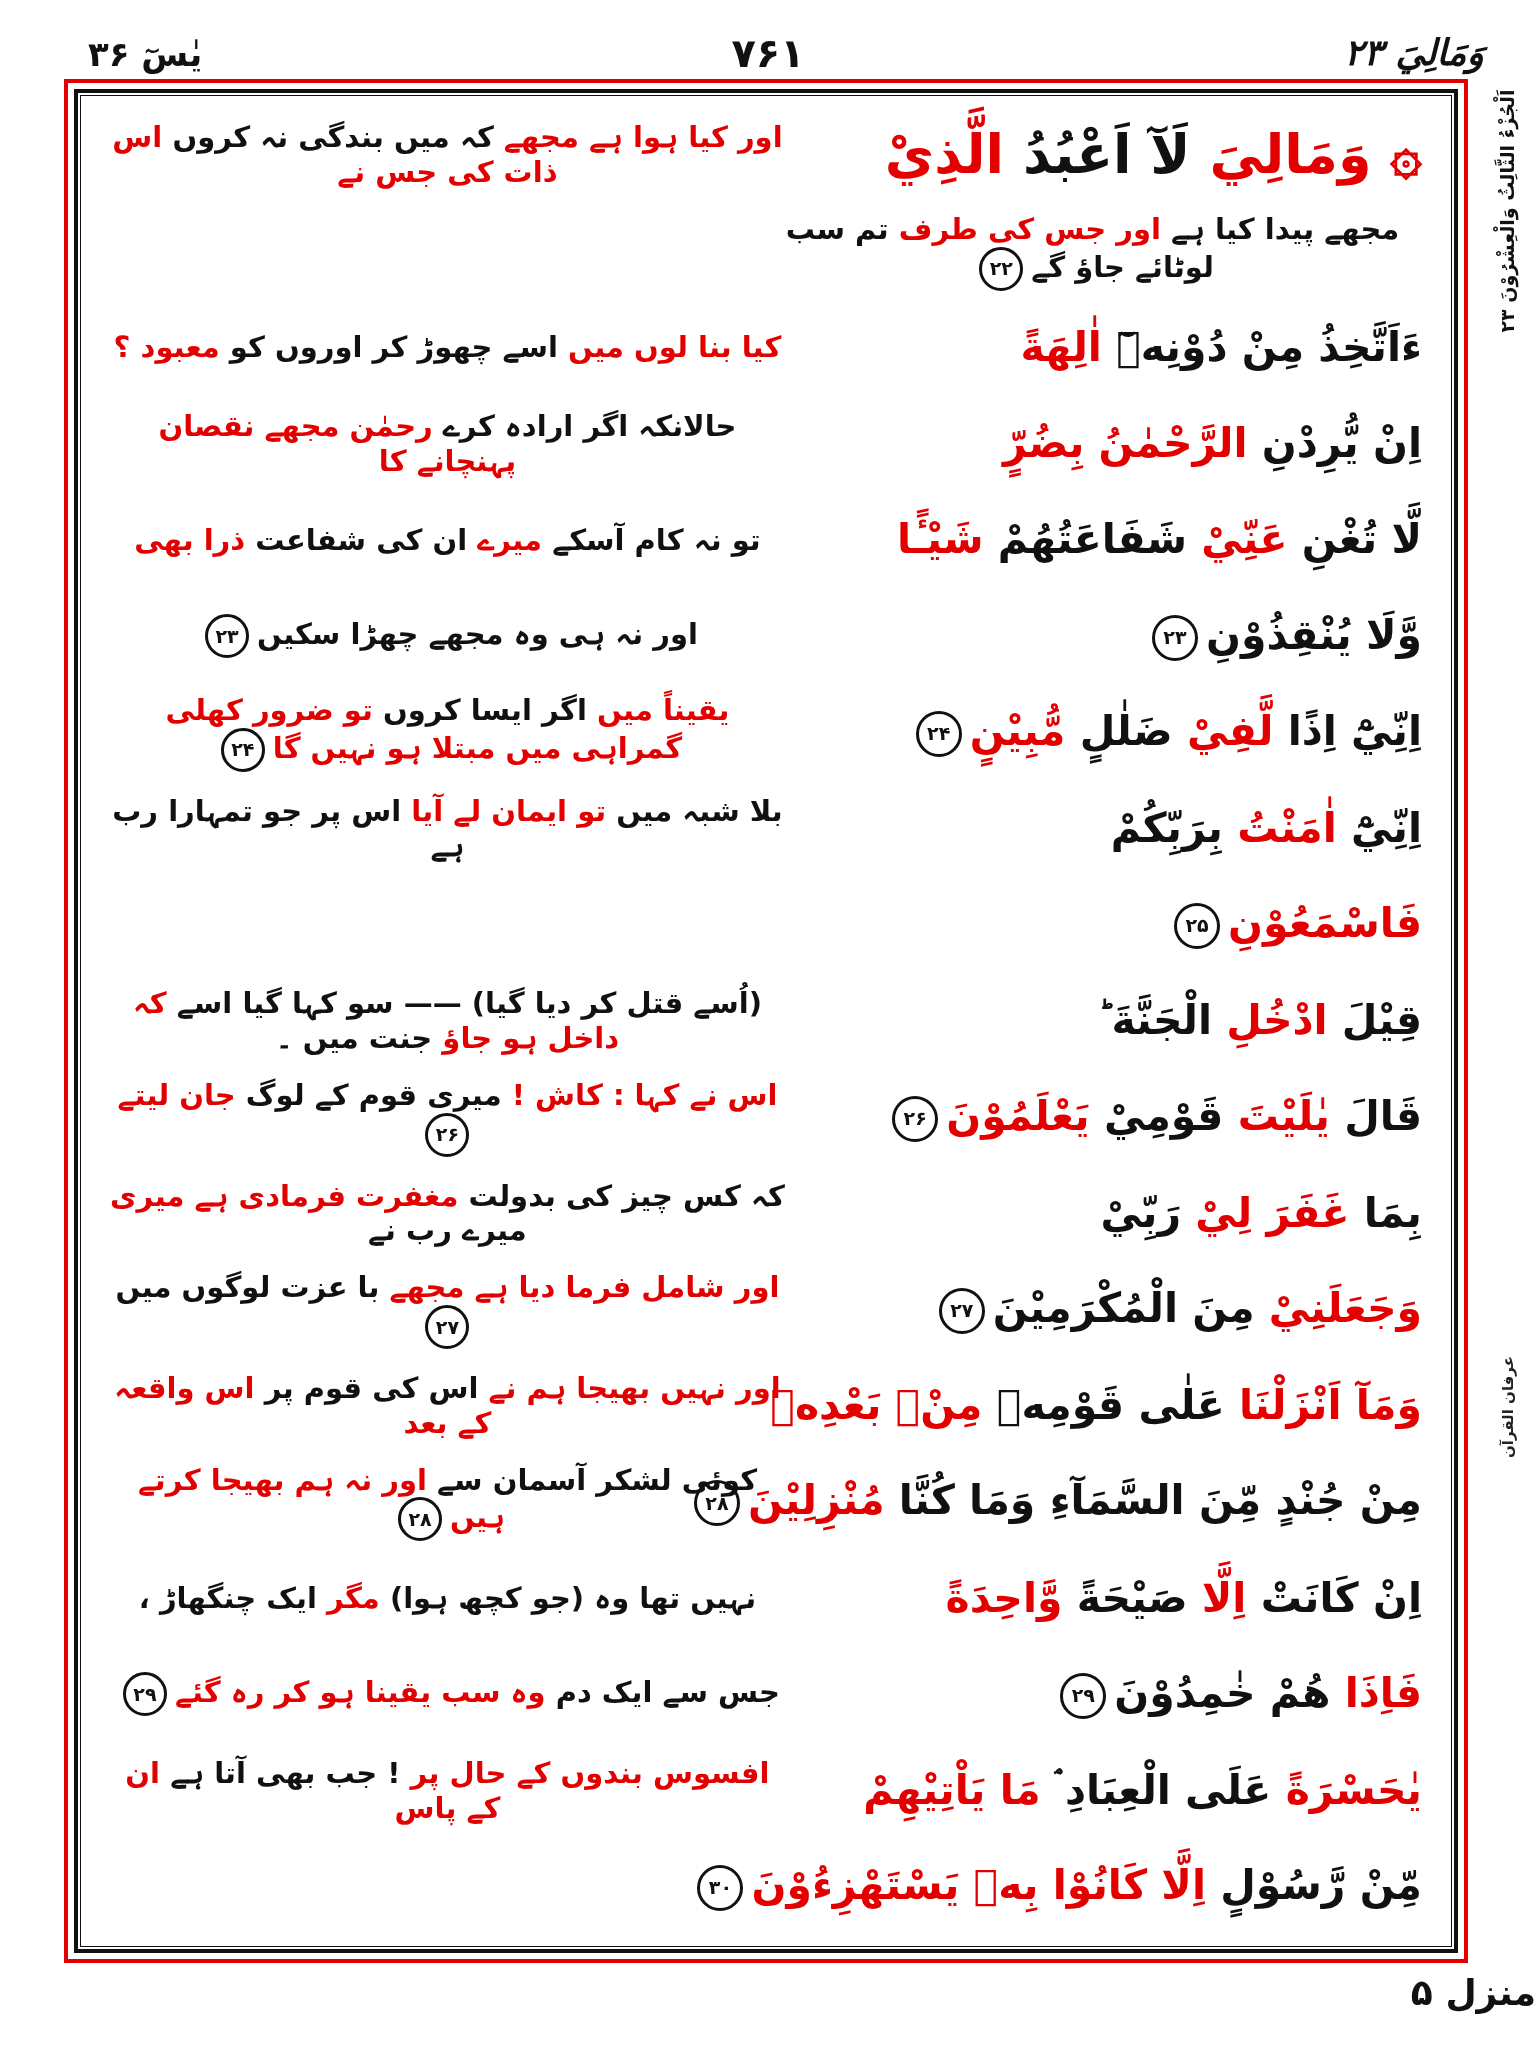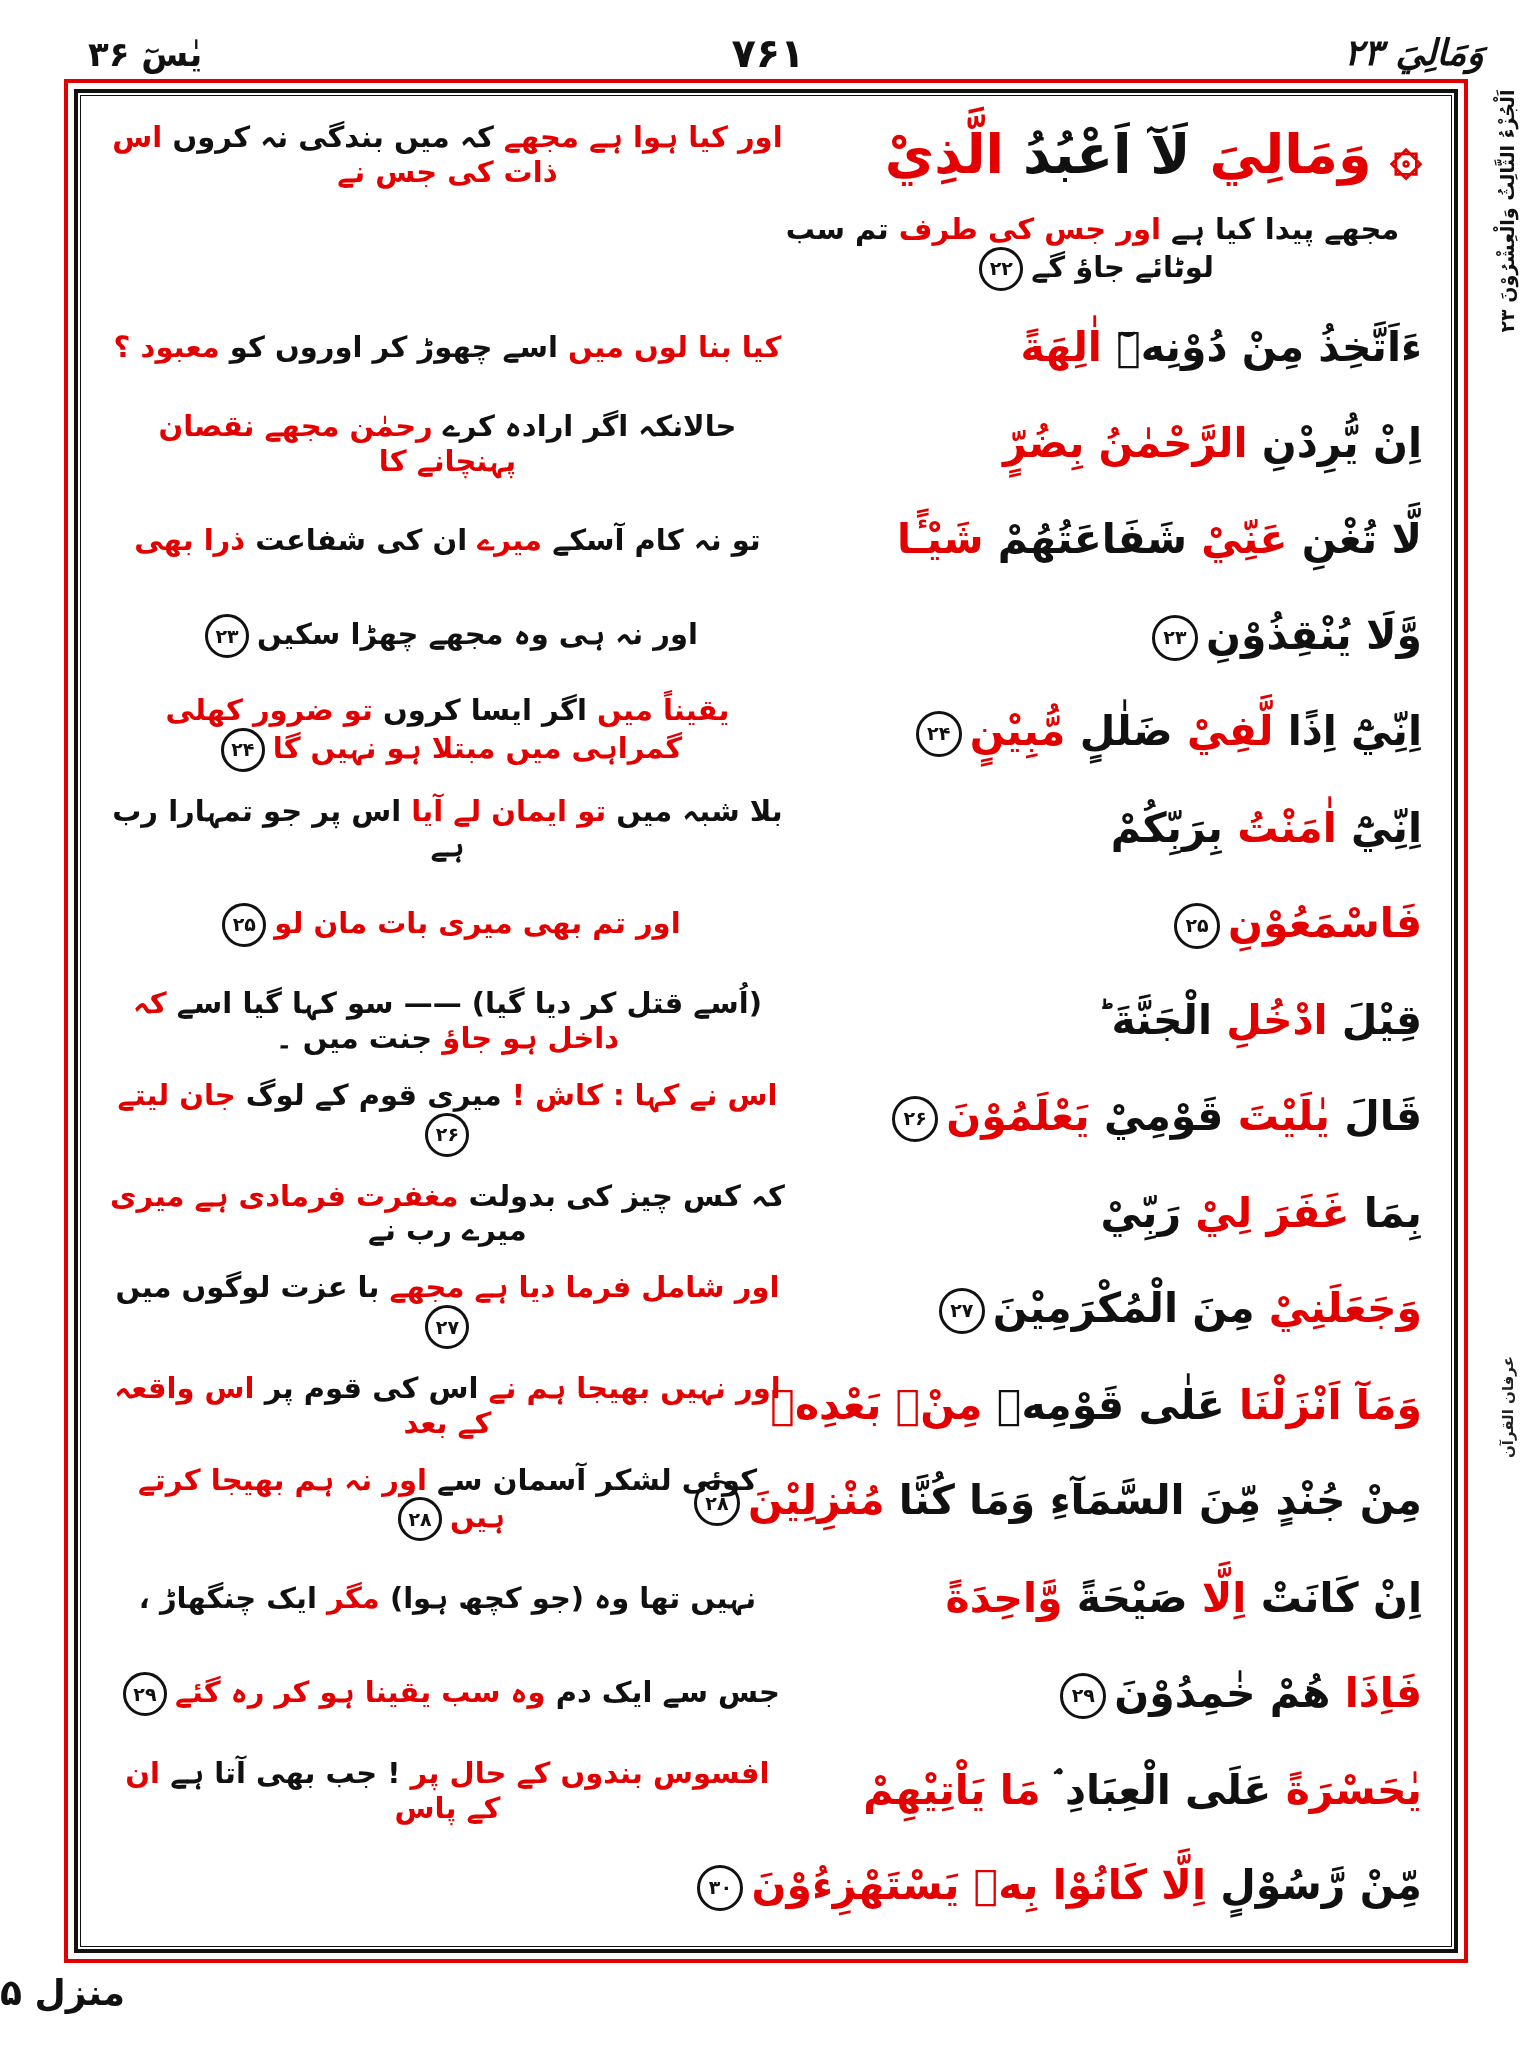--- a/index.html
+++ b/index.html
@@ -52,21 +52,21 @@
   .seg-b{color:#111111;}
   .vnum{
     display:inline-flex;align-items:center;justify-content:center;
     width:38px;height:38px;border:3px solid #111;border-radius:50%;
     font-size:19px;font-weight:bold;color:#111;margin:0 8px;vertical-align:middle;
     background:#fff;flex:0 0 auto;
   }
   .ar-line .vnum{width:40px;height:40px;}
   
   .page-footer{
-    position:absolute;left:0;right:0;top:1972px;text-align:left;
+    position:absolute;left:0;right:0;top:1972px;text-align:right;
     font-size:36px;font-weight:bold;color:#111;
   }
 </style>
 </head>
 <body>
 
 <div class="page-header">
   <div class="hdr-left">یٰسٓ ۳۶</div>
   <div class="hdr-center">۷۶۱</div>
   <div class="hdr-right">وَمَالِيَ ۲۳</div>
@@ -104,21 +104,20 @@
         <div class="ayah-row">
           <div class="ar-line"><span class="seg-b">اِنِّيْٓ اِذًا</span><span class="seg-r"> لَّفِيْ</span><span class="seg-b"> ضَلٰلٍ</span><span class="seg-r"> مُّبِيْنٍ</span><span class="vnum">۲۴</span></div>
           <div class="ur-line"><span class="seg-r">یقیناً میں</span><span class="seg-b"> اگر ایسا کروں</span><span class="seg-r"> تو ضرور کھلی گمراہی میں مبتلا ہو نہیں گا</span><span class="vnum">۲۴</span></div>
         </div>
         <div class="ayah-row">
           <div class="ar-line"><span class="seg-b">اِنِّيْٓ</span><span class="seg-r"> اٰمَنْتُ</span><span class="seg-b"> بِرَبِّكُمْ</span></div>
           <div class="ur-line"><span class="seg-b">بلا شبہ میں</span><span class="seg-r"> تو ایمان لے آیا</span><span class="seg-b"> اس پر جو تمہارا رب ہے</span></div>
         </div>
         <div class="ayah-row">
           <div class="ar-line"><span class="seg-r">فَاسْمَعُوْنِ</span><span class="vnum">۲۵</span></div>
-          <div class="ur-line"><span class="seg-r">اور تم بھی میری بات مان لو</span><span class="vnum">۲۵</span></div>
         </div>
         <div class="ayah-row">
           <div class="ar-line"><span class="seg-b">قِيْلَ</span><span class="seg-r"> ادْخُلِ</span><span class="seg-b"> الْجَنَّةَ ؕ</span></div>
           <div class="ur-line"><span class="seg-b">(اُسے قتل کر دیا گیا) —— سو کہا گیا اسے</span><span class="seg-r"> کہ داخل ہو جاؤ</span><span class="seg-b"> جنت میں ۔</span></div>
         </div>
         <div class="ayah-row">
           <div class="ar-line"><span class="seg-b">قَالَ</span><span class="seg-r"> يٰلَيْتَ</span><span class="seg-b"> قَوْمِيْ</span><span class="seg-r"> يَعْلَمُوْنَ</span><span class="vnum">۲۶</span></div>
           <div class="ur-line"><span class="seg-r">اس نے کہا : کاش !</span><span class="seg-b"> میری قوم کے لوگ</span><span class="seg-r"> جان لیتے</span><span class="vnum">۲۶</span></div>
         </div>
         <div class="ayah-row">

